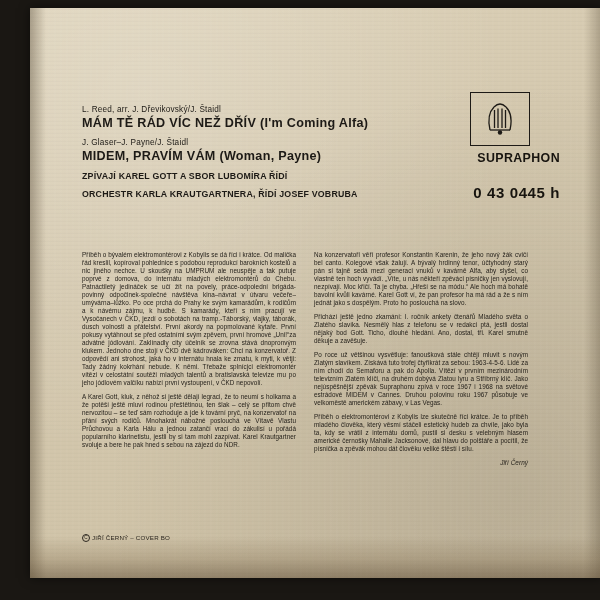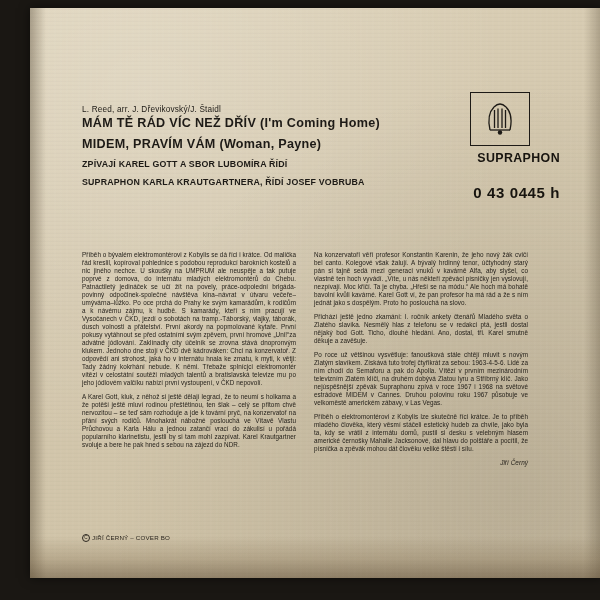--- a/index.html
+++ b/index.html
@@ -109,28 +109,29 @@
 
 <div class="sleeve">
   <div class="grain"></div>
   <div class="edge-dark-left"></div>
   <div class="edge-dark-right"></div>
 
   <div class="header">
     <p class="credit">L. Reed, arr. J. Dřevikovský/J. Štaidl</p>
     <p class="title">
       <span>MÁM TĚ RÁD VÍC NEŽ DŘÍV</span>
-      <span class="alt">(I'm Coming Home)</span>
+      <span class="alt">(I'm Coming Alfa)</span>
     </p>
+    <p class="credit">J. Glaser–J. Payne/J. Štaidl</p>
     <p class="title">
       <span>MIDEM, PRAVÍM VÁM</span>
       <span class="alt">(Woman, Payne)</span>
     </p>
     <p class="perf bold">ZPÍVAJÍ KAREL GOTT A SBOR LUBOMÍRA ŘÍDÍ</p>
-    <p class="perf bold">SUPRAPHON KARLA KRAUTGARTNERA, ŘÍDÍ JOSEF VOBRUBA</p>
+    <p class="perf bold">ORCHESTR KARLA KRAUTGARTNERA, ŘÍDÍ JOSEF VOBRUBA</p>
   </div>
 
   <div class="logo-box">
     <div class="logo-frame">
       <svg width="40" height="40" viewBox="0 0 40 40" aria-hidden="true">
         <g fill="none" stroke="#1d1a16" stroke-width="1.3">
           <path d="M10 31 C8 22 9 13 14 8"></path>
           <path d="M30 31 C32 22 31 13 26 8"></path>
           <path d="M14 8 C18 4 22 4 26 8"></path>
           <path d="M10 31 L30 31"></path>

